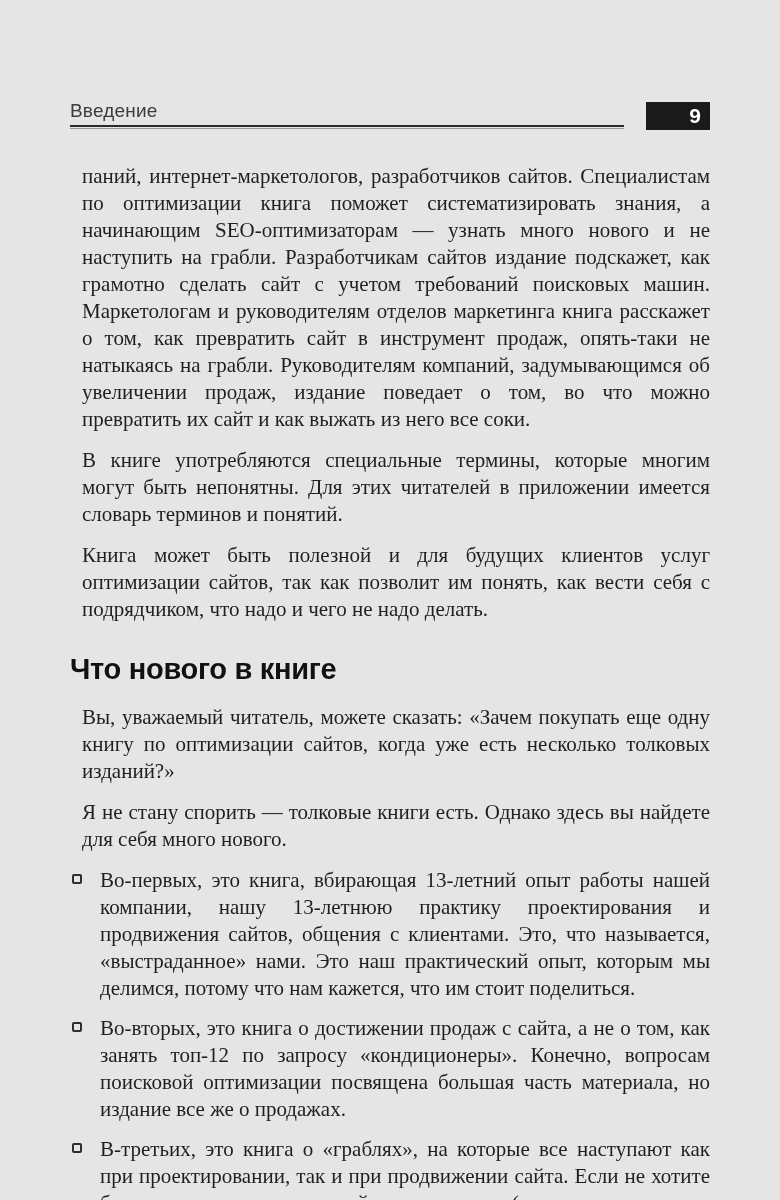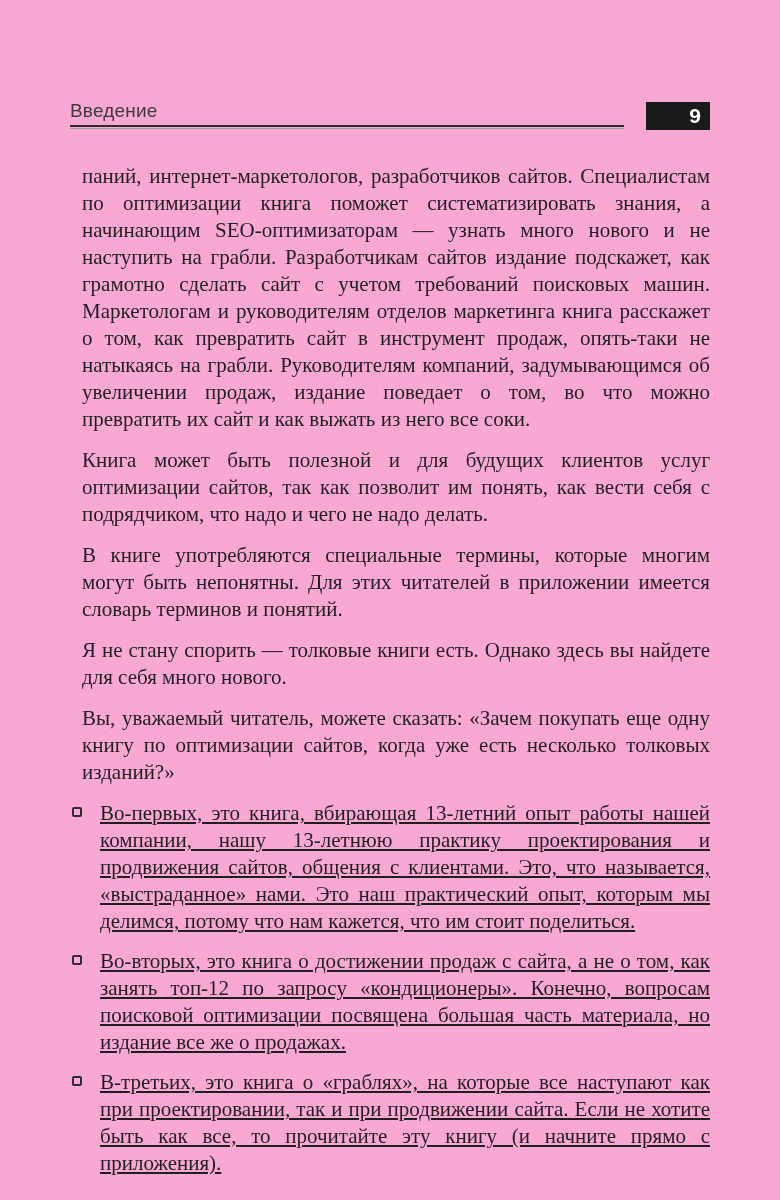--- a/index.html
+++ b/index.html
@@ -4,21 +4,21 @@
 <style>
   html, body {
     margin: 0;
     padding: 0;
     background: #ffffff;
   }
   .page {
     position: relative;
     width: 780px;
     height: 1200px;
-    background: #f9a8d4;
+    background: #e5e5e5;
     box-sizing: border-box;
     padding: 100px 70px 0 70px;
     font-family: "Liberation Serif", "DejaVu Serif", serif;
     color: #1f1f1f;
   }
   
   .running-head {
     display: flex;
     align-items: flex-start;
     justify-content: space-between;
@@ -80,21 +80,20 @@
     margin: 12px 0 0 0;
     padding: 0;
   }
   .bullet-list li {
     position: relative;
     padding-left: 30px;
     margin-bottom: 13px;
     font-size: 21px;
     line-height: 27px;
     text-align: justify;
-    text-decoration: underline;
   }
   .bullet-marker {
     position: absolute;
     left: 2px;
     top: 7px;
     width: 10px;
     height: 10px;
     border: 2px solid #2e2e2e;
     border-radius: 2px;
     box-sizing: border-box;
@@ -113,28 +112,29 @@
     </div>
     <div class="page-number-box">
       <span class="page-number">9</span>
     </div>
   </header>
 
   <main class="body-copy">
 
     <p>паний, интернет-маркетологов, разработчиков сайтов. Специалистам по оптимизации книга поможет систематизировать знания, а начинающим SEO-оптимизаторам — узнать много нового и не наступить на грабли. Разработчикам сайтов издание подскажет, как грамотно сделать сайт с учетом требований поисковых машин. Маркетологам и руководителям отделов маркетинга книга расскажет о том, как превратить сайт в инструмент продаж, опять-таки не натыкаясь на грабли. Руководителям компаний, задумывающимся об увеличении продаж, издание поведает о том, во что можно превратить их сайт и как выжать из него все соки.</p>
 
+    <p>В книге употребляются специальные термины, которые многим могут быть непонятны. Для этих читателей в приложении имеется словарь терминов и понятий.</p>
+
     <p>Книга может быть полезной и для будущих клиентов услуг оптимизации сайтов, так как позволит им понять, как вести себя с подрядчиком, что надо и чего не надо делать.</p>
 
-    <p>В книге употребляются специальные термины, которые многим могут быть непонятны. Для этих читателей в приложении имеется словарь терминов и понятий.</p>
+    <h1 class="section-heading">Что нового в книге</h1>
 
+    <p>Вы, уважаемый читатель, можете сказать: «Зачем покупать еще одну книгу по оптимизации сайтов, когда уже есть несколько толковых изданий?»</p>
 
     <p>Я не стану спорить — толковые книги есть. Однако здесь вы найдете для себя много нового.</p>
-
-    <p>Вы, уважаемый читатель, можете сказать: «Зачем покупать еще одну книгу по оптимизации сайтов, когда уже есть несколько толковых изданий?»</p>
 
     <ul class="bullet-list">
       <li>
         <span class="bullet-marker"></span>
         <span>Во-первых, это книга, вбирающая 13-летний опыт работы нашей компании, нашу 13-летнюю практику проектирования и продвижения сайтов, общения с клиентами. Это, что называется, «выстраданное» нами. Это наш практический опыт, которым мы делимся, потому что нам кажется, что им стоит поделиться.</span>
       </li>
       <li>
         <span class="bullet-marker"></span>
         <span>Во-вторых, это книга о достижении продаж с сайта, а не о том, как занять топ-12 по запросу «кондиционеры». Конечно, вопросам поисковой оптимизации посвящена большая часть материала, но издание все же о продажах.</span>
       </li>

